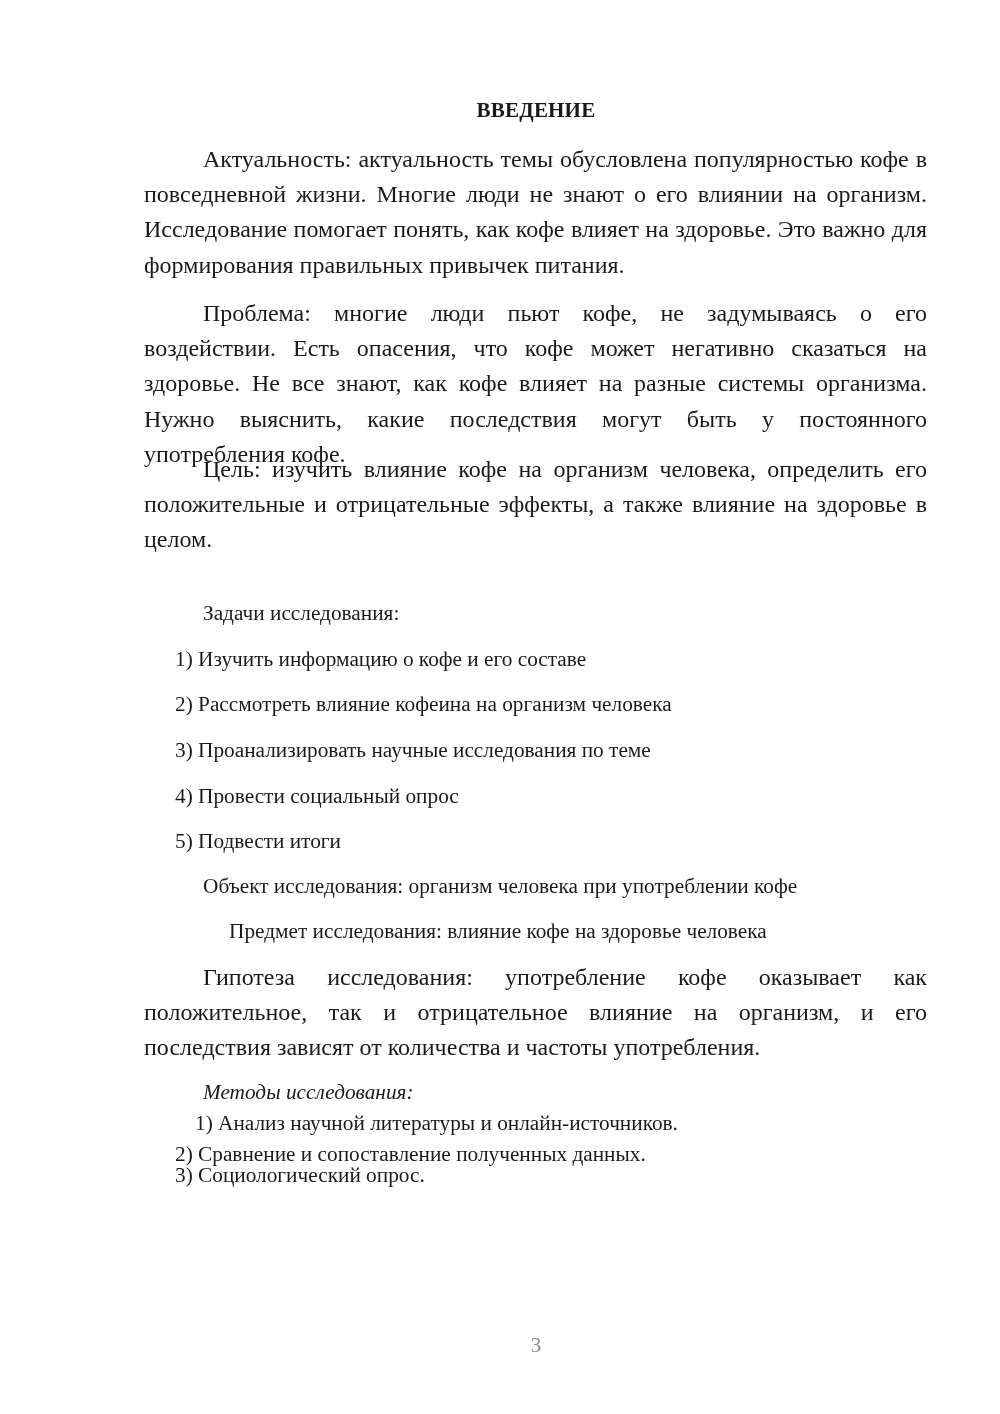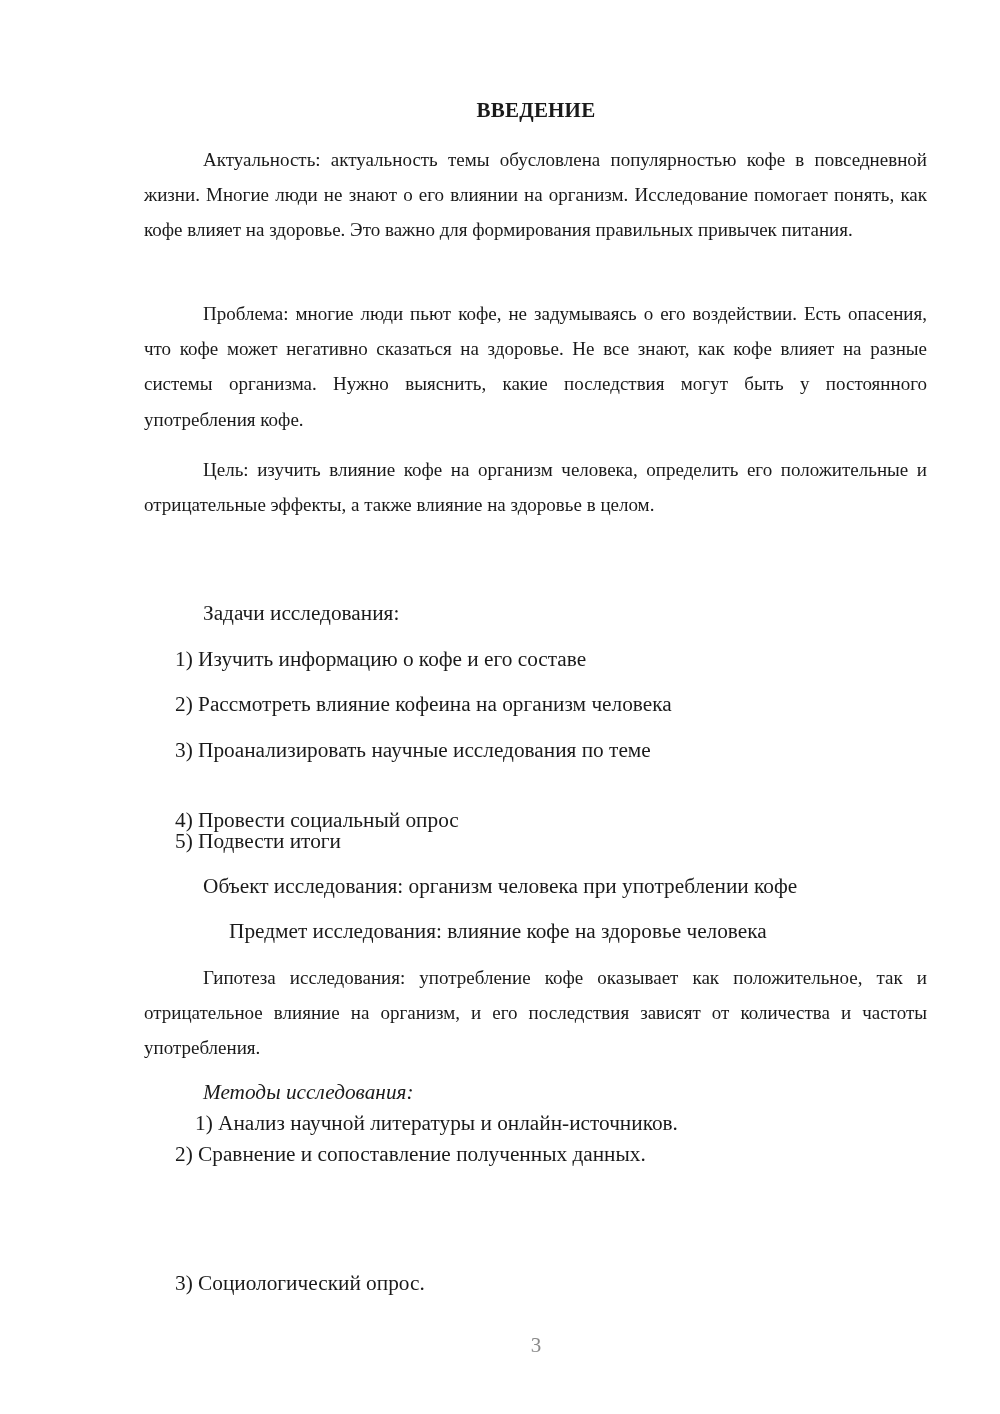--- a/index.html
+++ b/index.html
@@ -10,21 +10,21 @@
       font-family: "Liberation Serif", "DejaVu Serif", serif;
       color: #1a1a1a;
     }
     .title {
       position: absolute; left: 0; width: 1072px; top: 96px;
       text-align: center; font-weight: bold; font-size: 21px; line-height: 28px;
       letter-spacing: 0.2px;
     }
     .para {
       position: absolute; left: 144px; width: 783px;
-      font-size: 19px; line-height: 35.2px;
+      font-size: 24px; line-height: 35.2px;
       text-align: justify; text-indent: 59px;
       margin: 0;
     }
     .line {
       position: absolute; font-size: 21.3px; line-height: 30px; white-space: nowrap;
     }
     .indent1 { left: 203px; }
     .indent2 { left: 175px; }
     .page-number {
       position: absolute; left: 0; width: 1072px; top: 1333px;
@@ -42,30 +42,30 @@
 
   <p class="para" style="top:288px;margin-top:8px;">Проблема: многие люди пьют кофе, не задумываясь о его воздействии. Есть опасения, что кофе может негативно сказаться на здоровье. Не все знают, как кофе влияет на разные системы организма. Нужно выяснить, какие последствия могут быть у постоянного употребления кофе.</p>
 
   <p class="para" style="top:452px;">Цель: изучить влияние кофе на организм человека, определить его положительные и отрицательные эффекты, а также влияние на здоровье в целом.</p>
 
   <div class="line indent1" style="top:598px;">Задачи исследования:</div>
 
   <div class="line indent2" style="top:644px;">1) Изучить информацию о кофе и его составе</div>
   <div class="line indent2" style="top:689px;text-align:right;">2) Рассмотреть влияние кофеина на организм человека</div>
   <div class="line indent2" style="top:735px;text-align:right;">3) Проанализировать научные исследования по теме</div>
-  <div class="line indent2" style="top:781px;margin-top:24px;">4) Провести социальный опрос</div>
+  <div class="line indent2" style="top:781px;">4) Провести социальный опрос</div>
   <div class="line indent2" style="top:826px;text-align:center;">5) Подвести итоги</div>
 
   <div class="line indent1" style="top:871px;">Объект исследования: организм человека при употреблении кофе</div>
 
   <div class="line indent1" style="top:916px;margin-left:26px;">Предмет исследования: влияние кофе на здоровье человека</div>
 
   <p class="para" style="top:960px;">Гипотеза исследования: употребление кофе оказывает как положительное, так и отрицательное влияние на организм, и его последствия зависят от количества и частоты употребления.</p>
 
   <div class="line indent1" style="top:1077px;font-style:italic;">Методы исследования:</div>
 
   <div class="line indent2" style="top:1108px;margin-left:20px;">1) Анализ научной литературы и онлайн-источников.</div>
   <div class="line indent2" style="top:1139px;">2) Сравнение и сопоставление полученных данных.</div>
-  <div class="line indent2" style="top:1268px;">3) Социологический опрос.</div>
+  <div class="line indent2" style="top:1160px;">3) Социологический опрос.</div>
 
   <div class="page-number">3</div>
 
 </div>
 
 </body></html>

